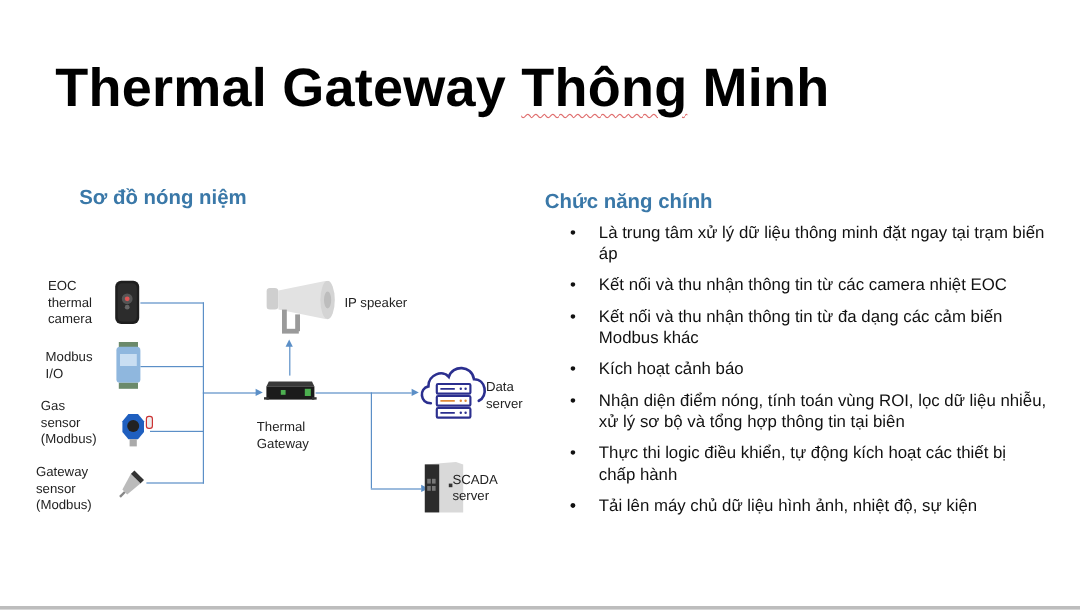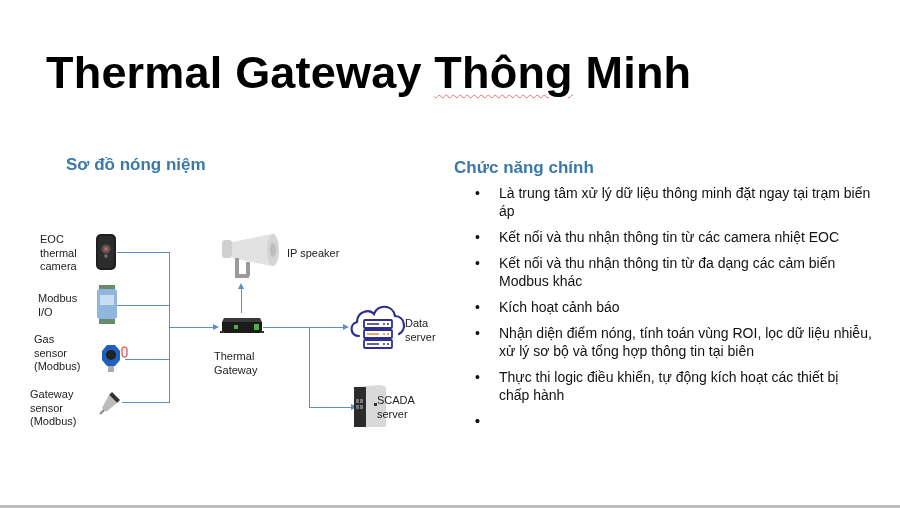--- a/index.html
+++ b/index.html
@@ -180,16 +180,16 @@
 <div class="section-heading h-right">Chức năng chính</div>
 
 <ul class="bullets">
   <li><span class="dot">•</span><span>Là trung tâm xử lý dữ liệu thông minh đặt ngay tại trạm biến áp</span></li>
   <li><span class="dot">•</span><span>Kết nối và thu nhận thông tin từ các camera nhiệt EOC</span></li>
   <li><span class="dot">•</span><span>Kết nối và thu nhận thông tin từ đa dạng các cảm biến Modbus khác</span></li>
   <li><span class="dot">•</span><span>Kích hoạt cảnh báo</span></li>
   <li><span class="dot">•</span><span>Nhận diện điểm nóng, tính toán vùng ROI, lọc dữ liệu nhiễu, xử lý sơ bộ và tổng hợp thông tin tại biên</span></li>
   <li><span class="dot">•</span><span>Thực thi logic điều khiển, tự động kích hoạt các thiết bị chấp hành</span></li>
   <li><span class="dot">•</span></li>
-  <li><span class="dot">•</span></li>
+  <li><span class="dot">•</span><span>Tải lên máy chủ dữ liệu hình ảnh, nhiệt độ, sự kiện</span></li>
 </ul>
 
 <div class="bottom-bar"></div>
 
 </body></html>

